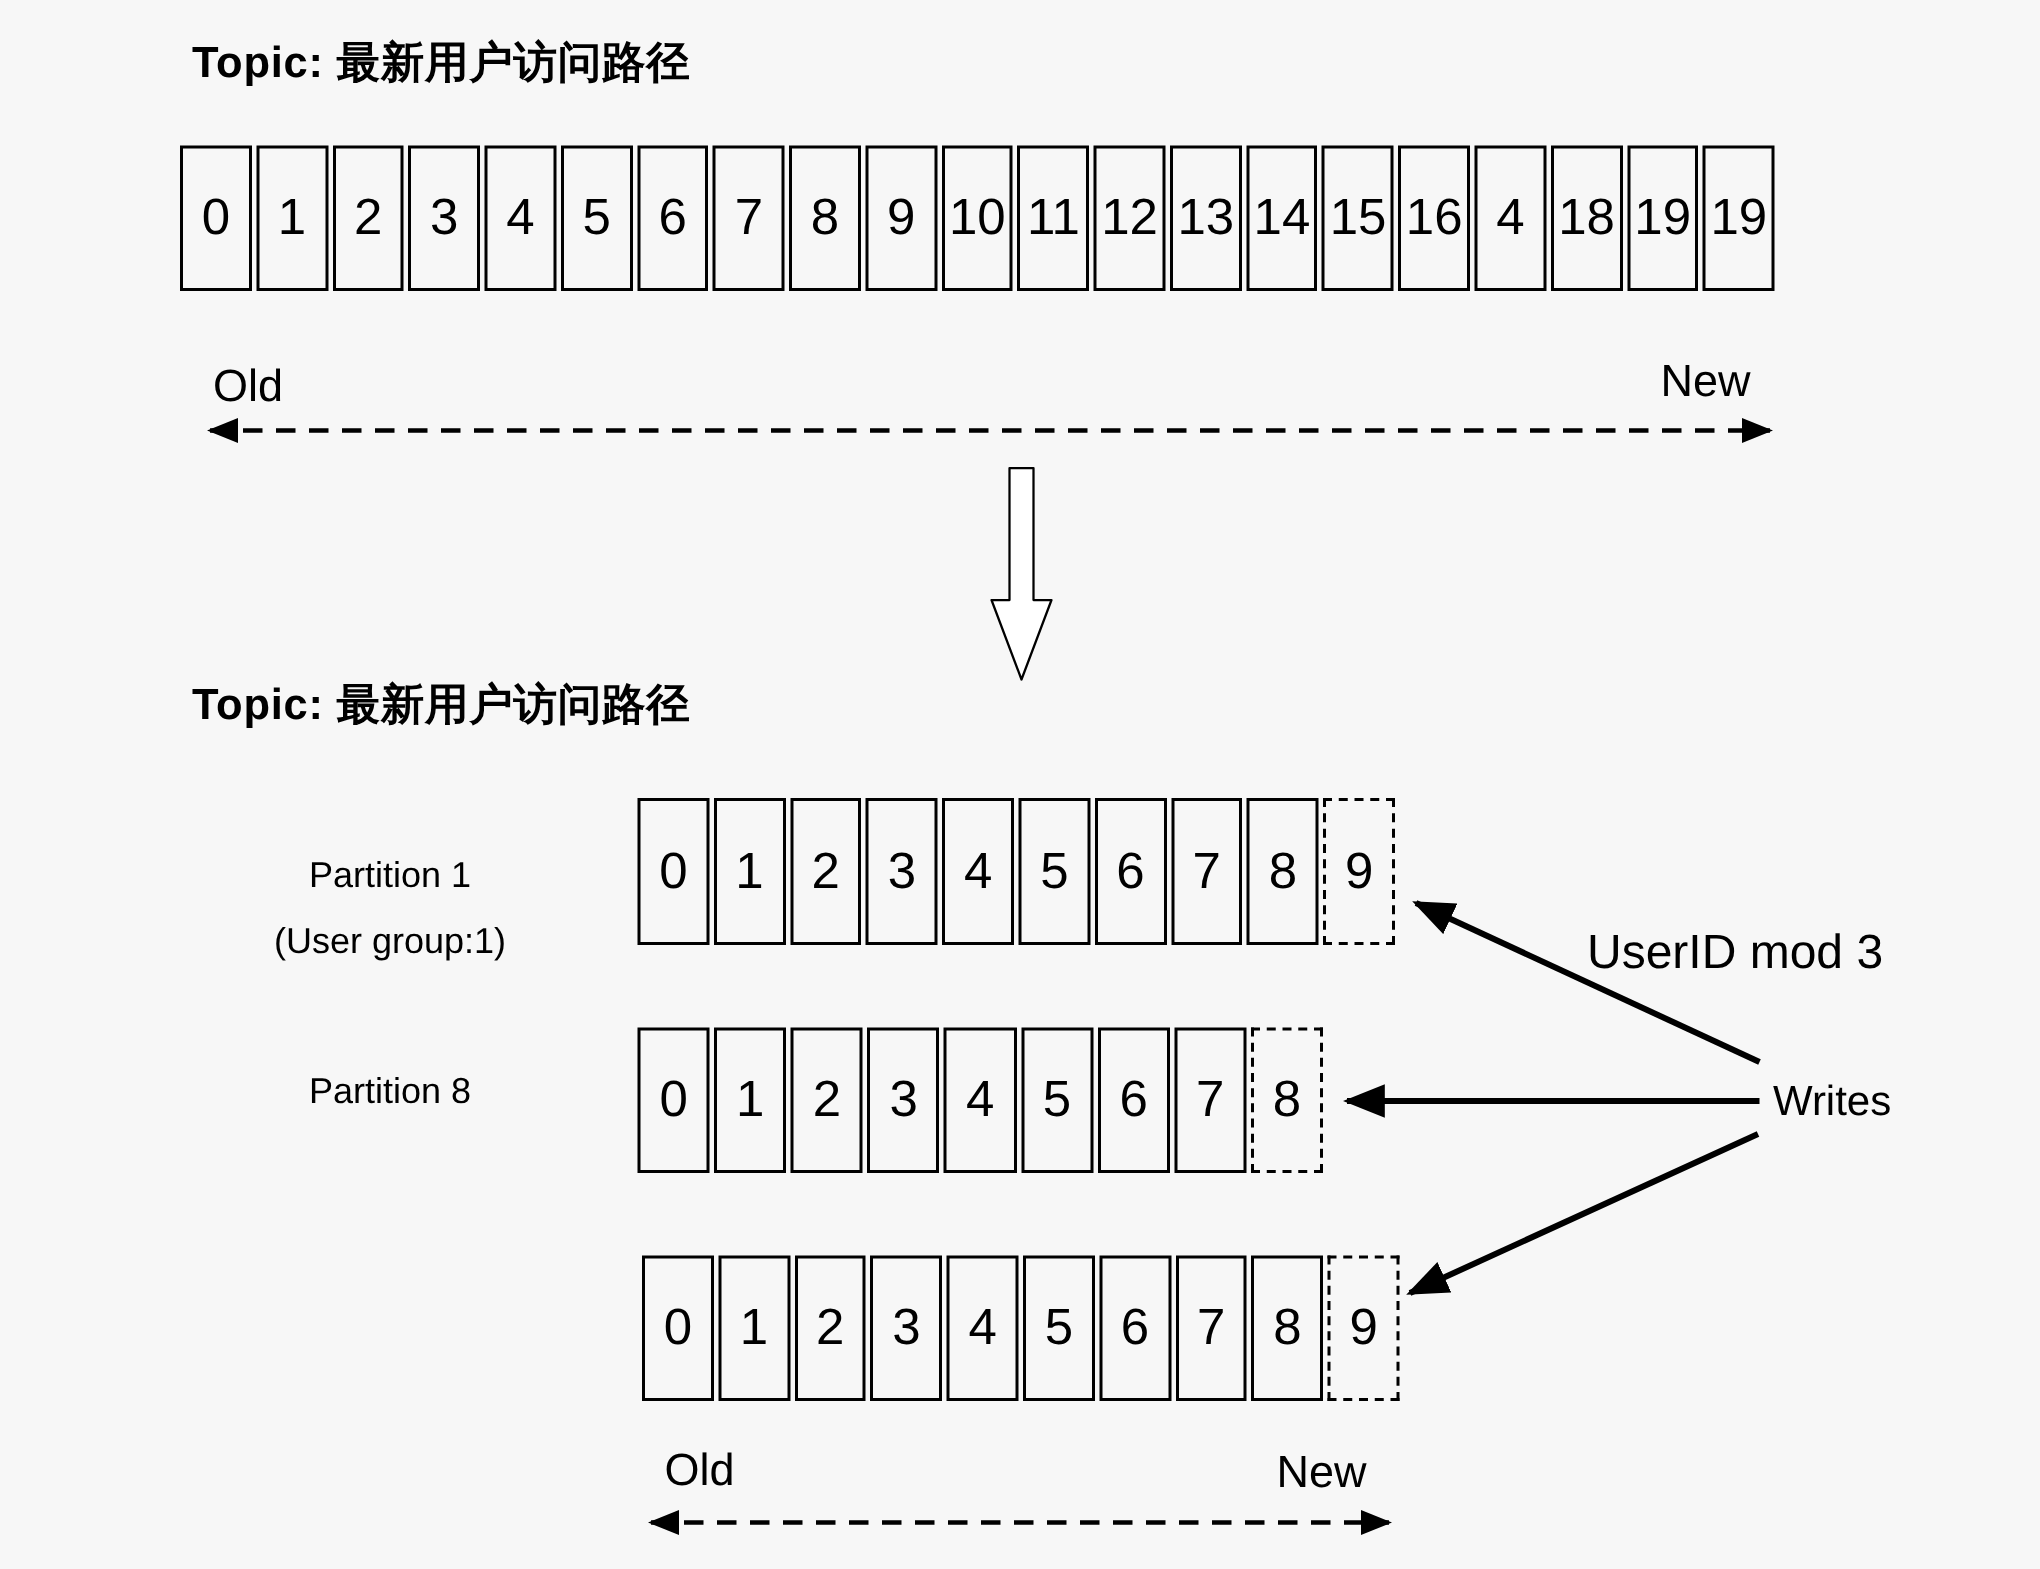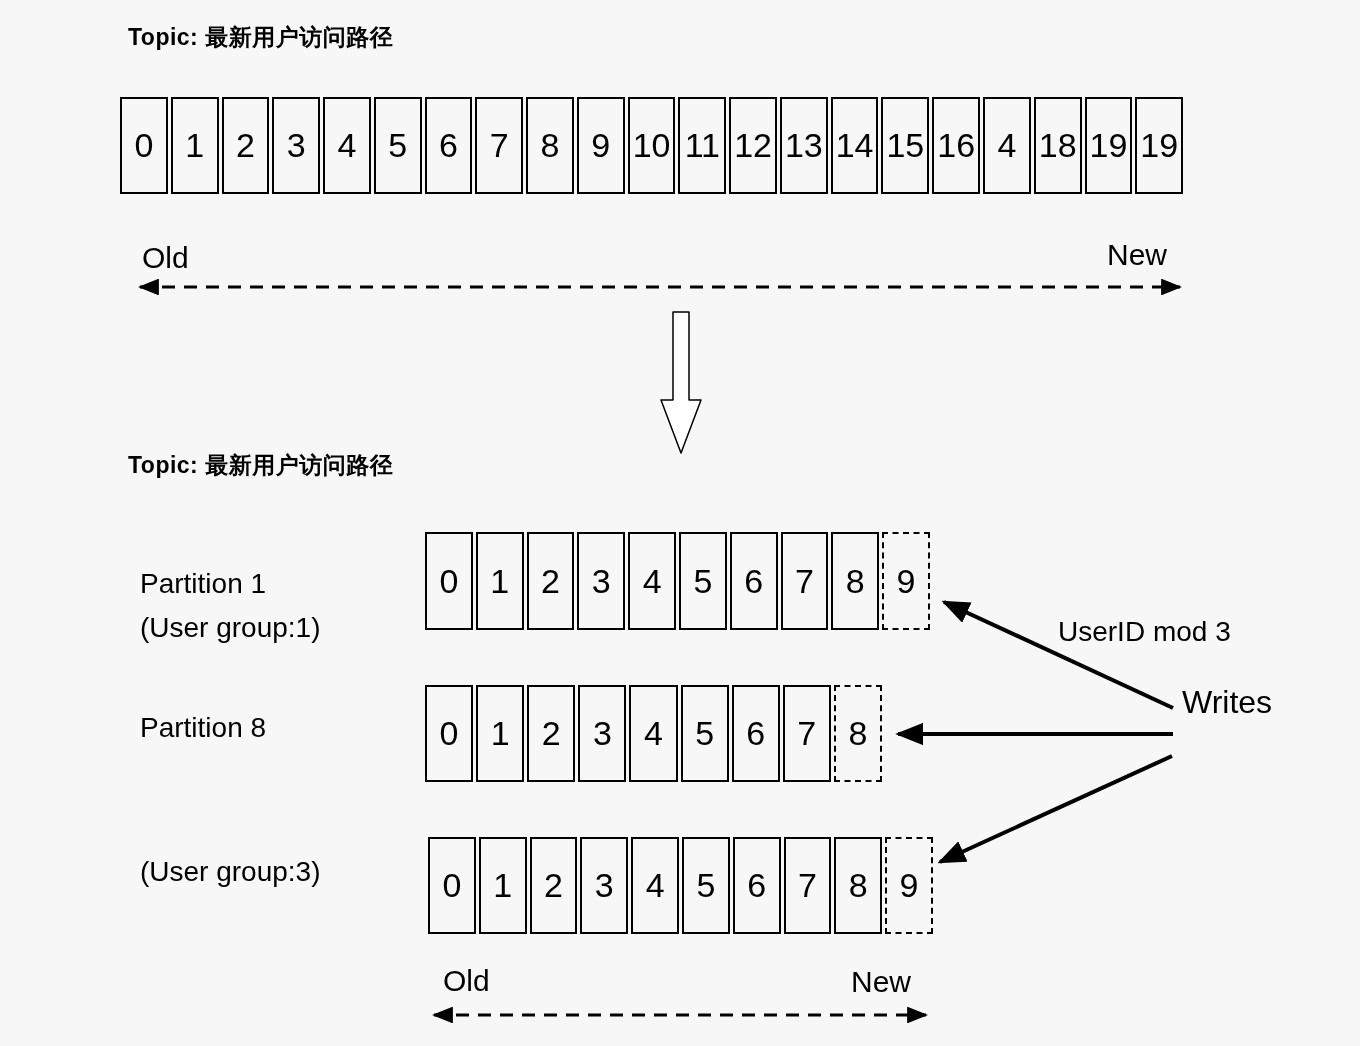--- a/index.html
+++ b/index.html
@@ -1,43 +1,43 @@
 <!DOCTYPE html>
 <html><head>
 <meta charset="utf-8">
 <style>
   * { margin:0; padding:0; box-sizing:border-box; }
   html,body { width:1360px; height:1046px; }
   body { font-family:"Liberation Sans","DejaVu Sans",sans-serif; }
   #canvas { position:relative; width:1360px; height:1046px; background:#f7f7f7; overflow:hidden; color:#000; }
 
-  .title { position:absolute; font-size:23px; font-weight:bold; letter-spacing:0.5px; }
+  .title { position:absolute; font-size:29px; font-weight:bold; letter-spacing:0.5px; }
   #title-top { left:128px; top:22px; }
   #title-bottom { left:128px; top:450px; }
 
   .row { position:absolute; display:flex; gap:3px; }
   .cell { flex:1 1 0; border:2px solid #000; display:flex; align-items:center; justify-content:center;
           font-size:34px; color:#000; background:transparent; }
   .cell.dashed { border:2px dashed #000; }
 
   #top-row { left:120px; top:97px; width:1063px; height:97px; }
   #p1-row  { left:425px; top:532px; width:505px; height:98px; }
   #p2-row  { left:425px; top:685px; width:457px; height:97px; }
   #p3-row  { left:428px; top:837px; width:505px; height:97px; }
 
   .axis-label { position:absolute; font-size:30px; }
   #old-top { left:142px; top:241px; }
   #new-top { left:1107px; top:238px; }
   #old-bottom { left:443px; top:964px; }
   #new-bottom { left:851px; top:965px; }
 
-  #userid-label { position:absolute; left:1058px; top:616px; font-size:28px; }
-  #writes-label { position:absolute; left:1182px; top:684px; font-size:32px; }
+  #userid-label { position:absolute; left:1058px; top:616px; font-size:32px; }
+  #writes-label { position:absolute; left:1182px; top:718px; font-size:28px; }
 
-  .p-label { position:absolute; left:140px; width:240px; font-size:28px; line-height:44px; }
+  .p-label { position:absolute; left:140px; width:240px; text-align:center; font-size:24px; line-height:44px; }
   #p1-label { top:562px; }
   #p2-label { top:706px; }
   #p3-label { top:850px; }
 
   #overlay { position:absolute; left:0; top:0; width:1360px; height:1046px; pointer-events:none; }
 </style>
 </head>
 <body>
 
 <div id="canvas">
@@ -117,21 +117,20 @@
       <div class="cell">2</div>
       <div class="cell">3</div>
       <div class="cell">4</div>
       <div class="cell">5</div>
       <div class="cell">6</div>
       <div class="cell">7</div>
       <div class="cell dashed">8</div>
     </div>
 
   <div class="p-label" id="p3-label">
-    <div>(User group:3)</div>
   </div>
   <div class="row" id="p3-row">
       <div class="cell">0</div>
       <div class="cell">1</div>
       <div class="cell">2</div>
       <div class="cell">3</div>
       <div class="cell">4</div>
       <div class="cell">5</div>
       <div class="cell">6</div>
       <div class="cell">7</div>

